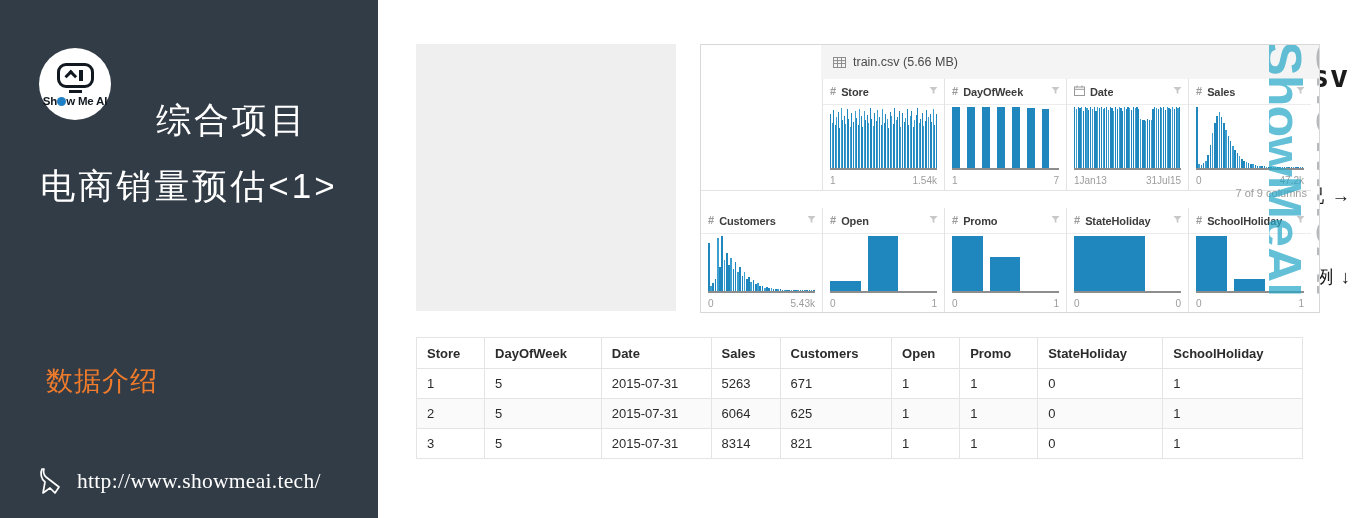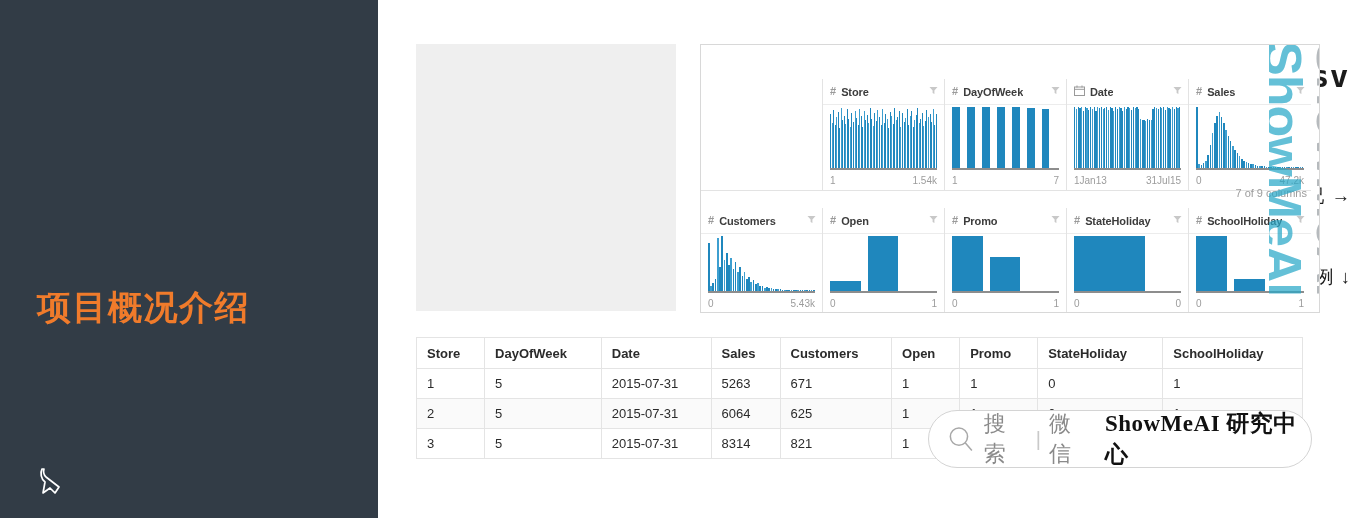--- a/index.html
+++ b/index.html
@@ -329,37 +329,58 @@
     margin-left: 4px;
   }
 </style>
 </head>
 <body>
 
 <div id="slide">
 
   <div id="left-panel">
 
-
-    <div id="section-heading">项目概况介绍</div>
+    <div id="logo-badge">
+      <div class="robot">
+        <span class="chev"></span>
+        <span class="bar"></span>
+      </div>
+      <div class="neck"></div>
+      <div class="brand"><span>Sh</span><span class="o"></span><span>w Me AI</span></div>
+    </div>
+
+    <div id="title-line1">综合项目</div>
+    <div id="title-line2">电商销量预估&lt;1&gt;</div>
+    <div id="section-sub">数据介绍</div>
 
     <div id="footer-url">
       <svg class="cursor-ico" viewBox="0 0 28 30">
         <path d="M4 3 C2 7 3 13 7 16 L5 27 L12 22 L17 27 L21 21 L8 11 C6 9 5 6 6 3 Z" fill="none" stroke="#ffffff" stroke-width="1.7" stroke-linejoin="round"></path>
       </svg>
+      <span class="url-text">http://www.showmeai.tech/</span>
     </div>
   </div>
 
   <div id="note-box"></div>
   <div id="note-title">train.csv</div>
   <div id="note-hint1">每个数据的分布情况  →</div>
   <div id="note-hint2">部分数据样例  ↓</div>
 
   <div id="schema-panel">
 
+    <div id="schema-filebar">
+      <svg class="grid-ico" width="13" height="13" viewBox="0 0 13 13">
+        <rect x="0.5" y="1.5" width="12" height="10" fill="none" stroke="#8e8e8e"></rect>
+        <line x1="0.5" y1="4.6" x2="12.5" y2="4.6" stroke="#8e8e8e"></line>
+        <line x1="0.5" y1="7.5" x2="12.5" y2="7.5" stroke="#8e8e8e"></line>
+        <line x1="4.5" y1="1.5" x2="4.5" y2="11.5" stroke="#8e8e8e"></line>
+        <line x1="8.5" y1="1.5" x2="8.5" y2="11.5" stroke="#8e8e8e"></line>
+      </svg>
+      <span class="fname">train.csv (5.66 MB)</span>
+    </div>
 
     <div class="hist-row" id="hist-row-1">
       <div class="hist-cell blank"></div>
       <div class="hist-cell">
           <div class="hist-head">
             <span class="type-ico">#</span>
             <span class="cname">Store</span>
             <span class="filter-ico"><svg width="9" height="9" viewBox="0 0 9 9">
                 <path d="M0.5 1 H8.5 L5.4 4.6 V8 L3.6 6.9 V4.6 Z" fill="#c8c8c8"></path>
               </svg></span>
@@ -803,24 +824,14 @@
           <td>8314</td>
           <td>821</td>
           <td>1</td>
           <td>1</td>
           <td>0</td>
           <td>1</td>
         </tr>
       </tbody>
   </table>
 
-  <div id="wm-search">
-    <svg class="mag" width="30" height="30" viewBox="0 0 30 30">
-      <circle cx="12.5" cy="12.5" r="9" fill="none" stroke="#a8a8a8" stroke-width="1.6"></circle>
-      <line x1="19" y1="19" x2="26" y2="27" stroke="#a8a8a8" stroke-width="1.6"></line>
-    </svg>
-    <span class="ph">搜索</span>
-    <span class="sep">|</span>
-    <span class="ph">微信</span>
-    <span class="bold">ShowMeAI 研究中心</span>
-  </div>
 
 </div>
 
 </body></html>

